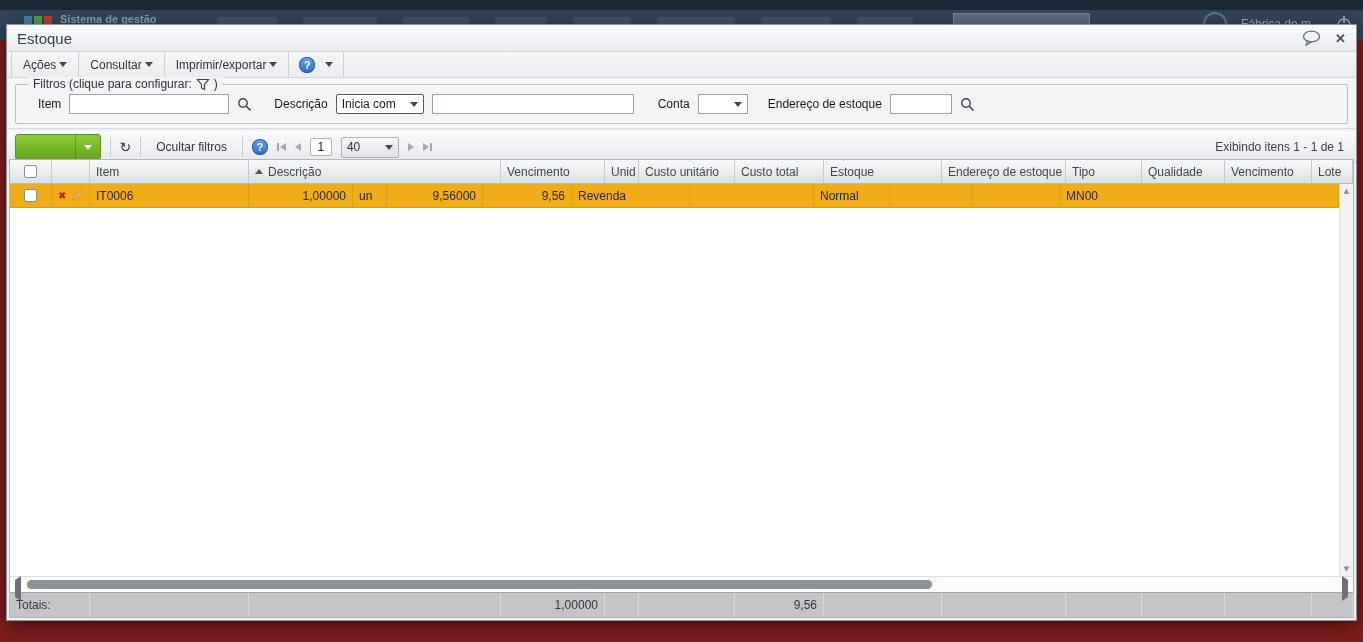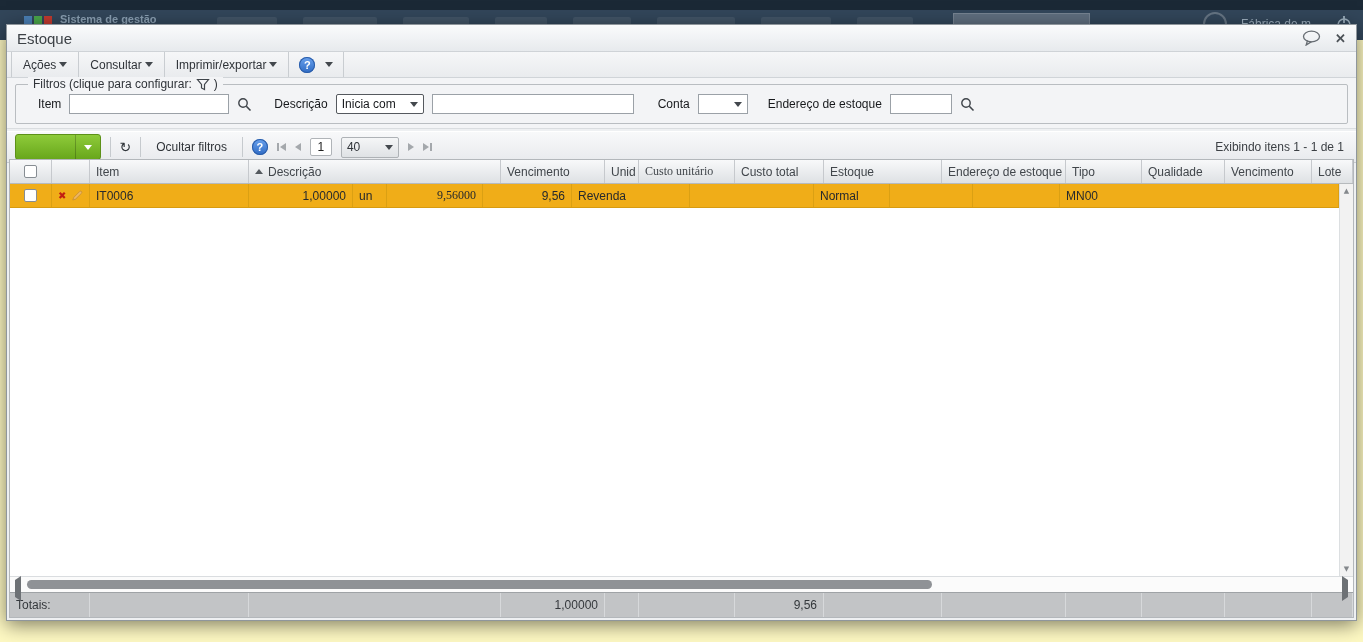--- a/index.html
+++ b/index.html
@@ -1,16 +1,16 @@
 <!DOCTYPE html>
 <html><head>
 <meta charset="utf-8">
 <style>
   html,body{margin:0;padding:0;}
-  .stage{position:relative;width:1363px;height:642px;background:#fef9c3;font-family:"Liberation Sans",sans-serif;overflow:hidden;}
+  .stage{position:relative;width:1363px;height:642px;background:#7f1d1d;font-family:"Liberation Sans",sans-serif;overflow:hidden;}
   
   .topstrip{position:absolute;left:0;top:0;right:0;height:10px;background:#1b2936;}
   .navbar{position:absolute;left:0;top:10px;right:0;height:30px;background:#32465a;}
   .navbar-inner{display:flex;align-items:flex-start;padding-top:3px;}
   .logo{display:flex;gap:2px;margin-left:24px;margin-top:3px;}
   .logo i{width:8px;height:8px;display:block;}
   .appname{margin-left:8px;font-size:11px;font-weight:bold;color:#8ba0b3;}
   .ghosts{display:flex;gap:26px;margin-left:60px;margin-top:4px;}
   .ghost{height:9px;border-radius:2px;background:rgba(255,255,255,.08);}
   .nav-search{width:135px;height:13px;background:rgba(255,255,255,.22);margin-left:40px;border:1px solid rgba(255,255,255,.15);}
@@ -61,21 +61,21 @@
   .hrow{height:23px;display:flex;background:linear-gradient(#f8f9fa,#dee1e4);border-bottom:1px solid #b6babd;flex:none;}
   .hcell{border-right:1px solid #c6c9cd;display:flex;align-items:center;padding:0 6px;font-size:12px;color:#41464b;box-sizing:border-box;white-space:nowrap;overflow:hidden;}
   .drow{height:23px;display:flex;background:#f0ad18;border-bottom:1px solid #d79b10;flex:none;margin-right:14px;font-size:12px;color:#26292d;}
   .dcell{border-right:1px solid #dba013;display:flex;align-items:center;padding:0 6px;box-sizing:border-box;white-space:nowrap;overflow:hidden;}
   .c-cb{width:42px;justify-content:center;}
   .c-ic{width:38px;justify-content:center;gap:6px;}
   .c-item{width:159px;}
   .c-desc{width:252px;}
   .c-qtd{width:104px;}
   .c-unid{width:34px;}
-  .c-cu{width:96px;font-family:Liberation Serif, serif;}
+  .c-cu{width:96px;}
   .c-ct{width:89px;}
   .c-est{width:118px;}
   .c-end{width:124px;}
   .c-tipo{width:76px;}
   .c-qual{width:83px;}
   .c-venc{width:87px;}
   .c-lote{flex:1;min-width:0;}
   .num{justify-content:flex-end;}
   .desc-hl{background:#f2b741;}
   .cbx{width:13px;height:13px;background:#fff;border:1px solid #878d93;border-radius:2px;box-sizing:border-box;cursor:pointer;}

